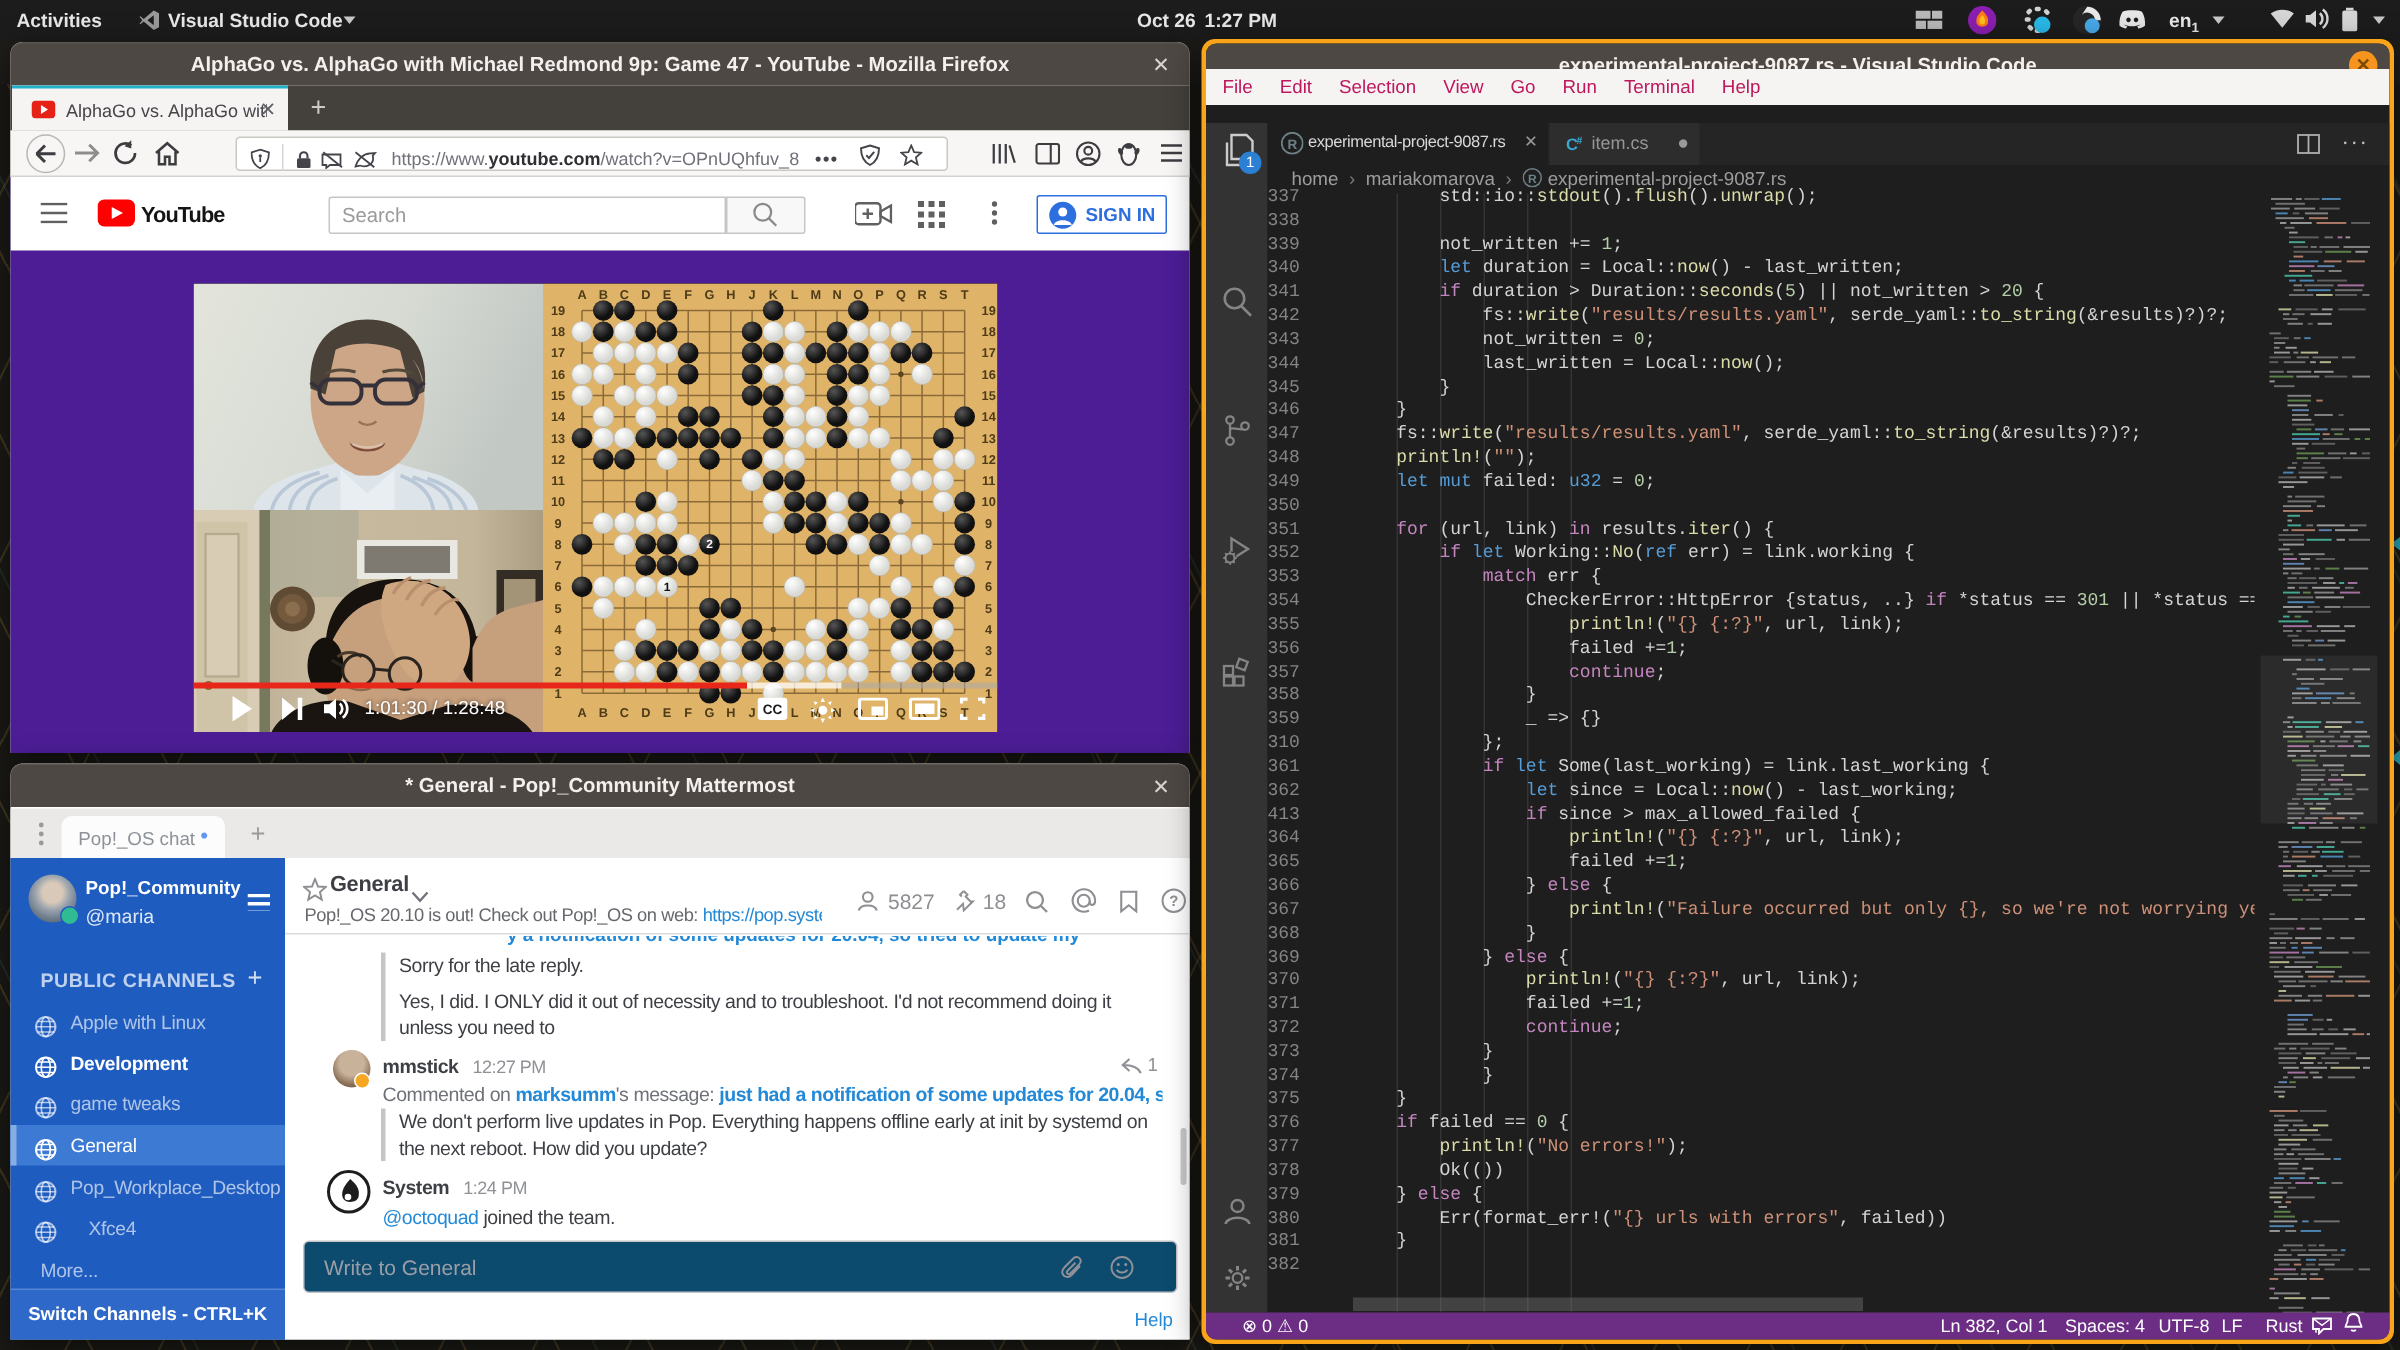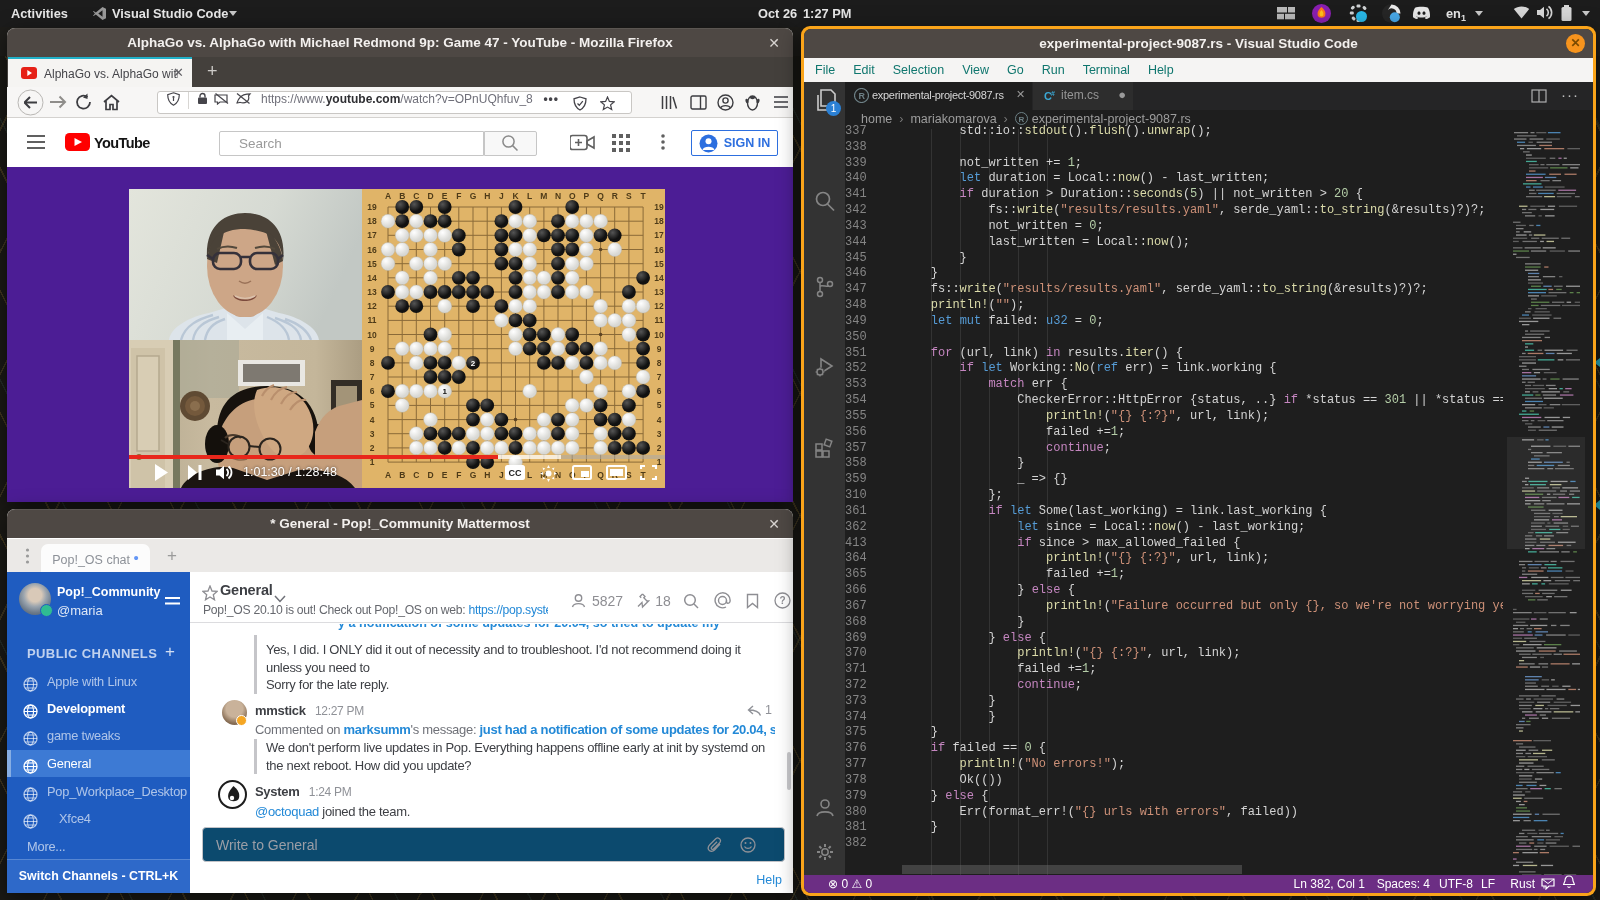--- a/index.html
+++ b/index.html
@@ -18,27 +18,27 @@
  font-size:14px;line-height:30px;text-align:center}
 
 #ff{position:absolute;left:7px;top:28px;width:786px;height:474px;border-radius:8px 8px 0 0;
  box-shadow:0 6px 22px rgba(0,0,0,.55);background:#f9f9f9}
 #fftabs{position:absolute;left:0;top:29px;width:100%;height:30px;background:#44403c}
 #fftab{position:absolute;left:1px;top:0;width:184px;height:30px;background:#f5f4f2;border-top:2px solid #21b1c9;
  font-size:12.5px;color:#45454a}
 #ffnav{position:absolute;left:0;top:59px;width:100%;height:31px;background:#f7f6f5;border-bottom:1px solid #d4d2cf}
 .nico{position:absolute;top:0;height:30px;display:flex;align-items:center;justify-content:center;color:#47464b}
 #ffurl{position:absolute;left:150px;top:4px;width:475px;height:23px;background:#fff;border:1px solid #c9c7c4;border-radius:3px;
- font-size:12px;color:#4a4a4f;display:flex;align-items:flex-start}
+ font-size:12px;color:#4a4a4f;display:flex;align-items:flex-end}
 
 #yt{position:absolute;left:0;top:90px;width:100%;height:384px;background:#4c1d95;overflow:hidden}
 #ythead{position:absolute;left:0;top:0;width:100%;height:49px;background:#fff}
 .ytico{position:absolute;color:#606060}
 #ytsearch{position:absolute;left:212px;top:13px;width:265px;height:25px;border:1px solid #c6c6c6;border-radius:2px 0 0 2px;
- font-size:13.5px;color:#9a9a9a;line-height:23px;padding-left:19px;background:#fff}
+ font-size:13.5px;color:#9a9a9a;line-height:23px;padding-left:8px;background:#fff}
 #ytsbtn{position:absolute;left:477px;top:13px;width:53px;height:25px;background:#f8f8f8;border:1px solid #c6c6c6;border-radius:0 2px 2px 0}
 #ytsignin{position:absolute;left:684px;top:12px;width:87px;height:26px;border:1px solid #2d6fdf;color:#2d6fdf;font-size:12.5px;
  font-weight:bold;border-radius:2px;display:flex;align-items:center;justify-content:center;gap:6px}
 #vid{position:absolute;left:122px;top:71px;width:536px;height:299px;background:#000;overflow:hidden}
 #cam1{position:absolute;left:0;top:0;width:233px;height:151px;background:linear-gradient(100deg,#e3e7e3 0%,#d4d9d4 55%,#bcc3c0 100%);overflow:hidden}
 #cam2{position:absolute;left:0;top:151px;width:233px;height:148px;background:linear-gradient(90deg,#b8ab93 0%,#c8b99f 30%,#cabb9f 75%,#b4a68c 100%);overflow:hidden}
 #goban{position:absolute;left:233px;top:0;width:303px;height:299px;background:#dfb264}
 
 #mm{position:absolute;left:7px;top:509px;width:786px;height:384px;border-radius:8px 8px 0 0;
  box-shadow:0 6px 22px rgba(0,0,0,.55);background:#fff}
@@ -50,21 +50,21 @@
 .ch{position:absolute;left:0;width:100%;height:27px;color:rgba(255,255,255,.64);font-size:12.8px;letter-spacing:-0.2px;line-height:27px}
 .msg{font-size:13px;color:#3d3f44;line-height:19px;letter-spacing:-0.3px}
 .blue{color:#2389d7}
 .quote{border-left:3px solid #c5c5c9;padding-left:9px;width:500px;line-height:17.5px}
 
 #vs{position:absolute;left:801px;top:26px;width:795px;height:870px;background:#faa41a;border-radius:9px;
  box-shadow:0 6px 22px rgba(0,0,0,.55)}
 #vsin{position:absolute;left:3px;top:3px;width:789px;height:864px;border-radius:7px;overflow:hidden;background:#1e1e1e}
 #vstitle{position:absolute;left:0;top:0;width:100%;height:29px;background:#4e4844;color:#f3f0ee;font-weight:bold;
  font-size:13.5px;text-align:center;line-height:29px}
-#vsmenu{position:absolute;left:0;top:29px;width:100%;height:24px;background:#f5f4f3;color:#0f766e;font-size:12.5px;line-height:24px}
+#vsmenu{position:absolute;left:0;top:17px;width:100%;height:24px;background:#f5f4f3;color:#be185d;font-size:12.5px;line-height:24px}
 #vsmenu span{margin:0 9px}
 #vsact{position:absolute;left:0;top:53px;width:41px;bottom:18px;background:#333333}
 #vstabs{position:absolute;left:41px;top:53px;right:0;height:28px;background:#252526}
 #vsbread{position:absolute;left:41px;top:81px;right:0;height:19px;background:#1e1e1e;color:#9d9d9d;font-size:12.5px;line-height:19px}
 .bsep{margin:0 7px;color:#7a7a7a}
 #vsedit{position:absolute;left:41px;top:100px;right:0;bottom:18px;background:#1e1e1e}
 #vsgut{position:absolute;left:0;top:-5px;width:40px;color:#858585;
  font-family:"Liberation Mono",monospace;font-size:12px;line-height:15.83px}
 #vscode{position:absolute;left:57px;top:-5px;right:90px;bottom:10px;overflow:hidden;white-space:pre;
  font-family:"Liberation Mono",monospace;font-size:12px;line-height:15.83px;color:#d4d4d4}
@@ -850,22 +850,22 @@
       <svg width="17" height="17" viewBox="0 0 17 17">
             <circle cx="8.5" cy="8.5" r="7.5" fill="none" stroke="#8e8e93" stroke-width="1.3"></circle>
             <text x="8.5" y="12" text-anchor="middle" font-size="10" font-weight="bold" fill="#8e8e93" font-family="Liberation Sans,sans-serif">?</text>
           </svg>
     </div>
   </div>
   <div style="position:absolute;left:148px;top:52px;width:392px;height:8px;overflow:hidden;color:#2389d7;font-weight:bold;font-size:12.6px">
         <div style="margin-top:-9px;line-height:17px">y a notification of some updates for 20.04, so tried to update my system today via the shell</div>
       </div>
   <div class="msg quote" style="position:absolute;left:64px;top:63px;width:510px">
+    <div>Sorry for the late reply.</div>
     <div style="margin-top:6px">Yes, I did. I ONLY did it out of necessity and to troubleshoot. I'd not recommend doing it unless you need to</div>
-    <div>Sorry for the late reply.</div>
   </div>
   <div style="position:absolute;left:32px;top:128px;width:25px;height:25px;border-radius:50%;background:radial-gradient(circle at 50% 35%,#c9b29a 0 40%,#8a7057 70%,#5f4a38)"></div>
   <div style="position:absolute;left:46px;top:143px;width:11px;height:11px;border-radius:50%;background:#f5a623;border:1px solid #fff"></div>
   <div class="msg" style="position:absolute;left:65px;top:129px"><b>mmstick</b> <span style="color:#8f9197;font-size:12px;margin-left:6px">12:27 PM</span></div>
   <div style="position:absolute;right:21px;top:131px;color:#8f9197;font-size:12.5px"><svg width="15" height="11" viewBox="0 0 15 11" style="vertical-align:-2px">
           <path d="M6 1 L1.5 5 L6 9 M1.5 5 C8 5 12 6.5 13.5 10.5" fill="none" stroke="#8f9197" stroke-width="1.4"></path>
         </svg> 1</div>
   <div class="msg" style="position:absolute;left:65px;top:148px;width:520px;white-space:nowrap;overflow:hidden;color:#6f7178">Commented on <b class="blue">marksumm</b>'s message: <b class="blue">just had a notification of some updates for 20.04, so tried t...</b></div>
   <div class="msg quote" style="position:absolute;left:64px;top:167px;width:520px">
     We don't perform live updates in Pop. Everything happens offline early at init by systemd on the next reboot. How did you update?

